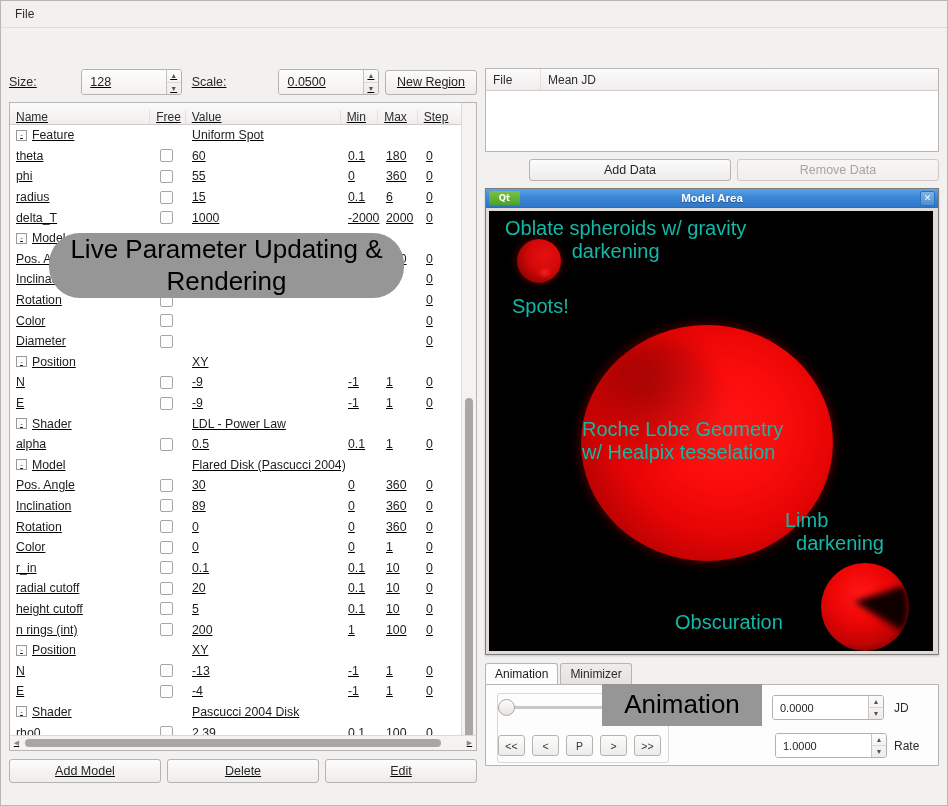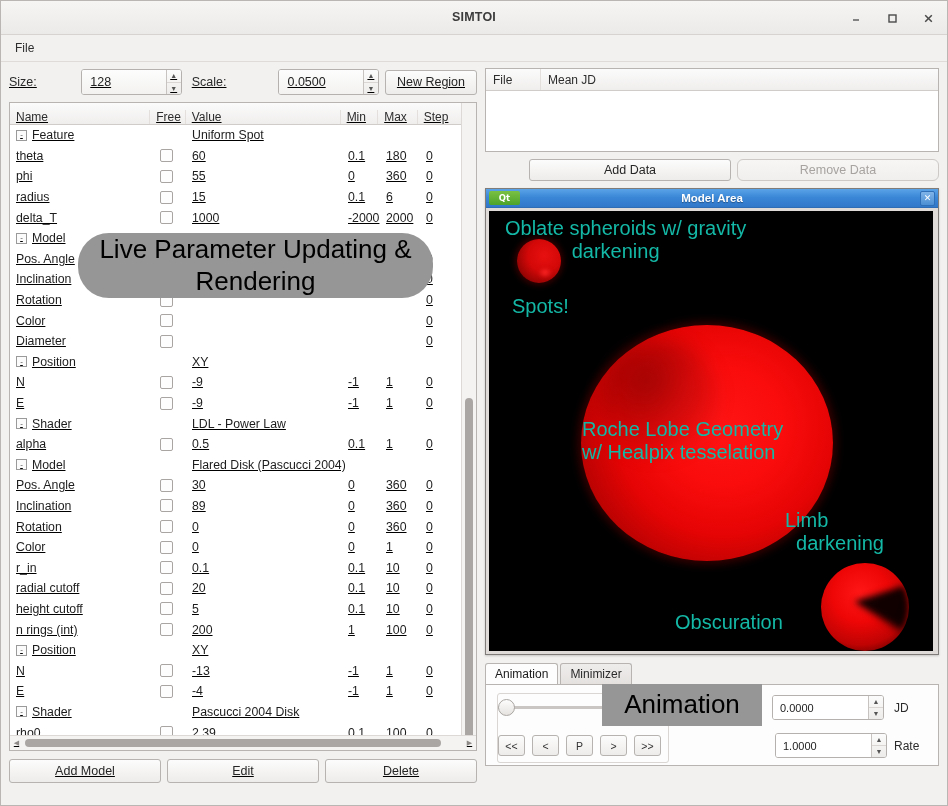--- a/index.html
+++ b/index.html
@@ -55,21 +55,21 @@
   .spin .sbtns{width:15px;display:flex;flex-direction:column;border-left:1px solid #c6c3c0;
     background:linear-gradient(180deg,#fbfbfb,#eeecea);}
   .spin .sbtns div{flex:1;display:flex;align-items:center;justify-content:center;color:#555;font-size:7px;line-height:1;}
   .spin .sbtns div:first-child{border-bottom:1px solid #d9d6d3;}
   .btn{
     height:25px;padding:0 11px;display:inline-flex;align-items:center;justify-content:center;
     border:1px solid #b6b3b0;border-radius:3px;
     background:linear-gradient(180deg,#fcfcfc 0%,#eeecea 100%);
     font-size:12.5px;color:#262626;box-sizing:border-box;white-space:nowrap;
   }
-  .btn.disabled{color:#a6a3a0;background:linear-gradient(180deg,#f7f6f5,#f1efee);border-color:#ccc9c6;border-radius:6px;}
+  .btn.disabled{color:#a6a3a0;background:linear-gradient(180deg,#f7f6f5,#f1efee);border-color:#ccc9c6;}
 
   
   .tree-wrap{
     position:relative;flex:1;border:1px solid #b7b4b1;background:#fff;
     display:flex;flex-direction:column;overflow:hidden;min-height:0;
   }
   .tree-head{
     display:flex;height:21px;align-items:flex-end;
     background:linear-gradient(180deg,#fbfbfb,#f0eeed);
     border-bottom:1px solid #cfccc9;flex:none;
@@ -213,49 +213,28 @@
     background:linear-gradient(180deg,#fcfcfc,#eeecea);font-size:10.5px;color:#333;box-sizing:border-box;
   }
   .gbox{position:absolute;left:11px;top:8px;width:170px;height:68px;border:1px solid #d9d6d3;border-radius:3px;pointer-events:none;}
 
   
   .overlay{
     position:absolute;background:#969696;color:#000;
     display:flex;align-items:center;justify-content:center;text-align:center;
     font-family:"Liberation Sans",sans-serif;line-height:1.2;z-index:50;
   }
-  #ov-live{left:77px;top:232px;width:355px;height:65px;font-size:26px;border-radius:31px;}
+  #ov-live{left:48px;top:232px;width:355px;height:65px;font-size:26px;border-radius:31px;}
   #ov-anim{left:601px;top:683px;width:160px;height:42px;font-size:26px;}
 </style>
 </head>
 <body>
 
 <div id="app">
 
-  <div class="titlebar">
-    <div class="title-text">SIMTOI</div>
-    <div class="winbtns">
-      <div class="winbtn">
-        <svg width="11" height="11" viewBox="0 0 11 11">
-            <line x1="2" y1="7" x2="8" y2="7" stroke="#4a4a4a" stroke-width="1.3"></line>
-          </svg>
-      </div>
-      <div class="winbtn">
-        <svg width="11" height="11" viewBox="0 0 11 11">
-            <rect x="2" y="2" width="7" height="7" fill="none" stroke="#4a4a4a" stroke-width="1.4"></rect>
-          </svg>
-      </div>
-      <div class="winbtn">
-        <svg width="11" height="11" viewBox="0 0 11 11">
-            <line x1="2.2" y1="2.2" x2="8.8" y2="8.8" stroke="#4a4a4a" stroke-width="1.5"></line>
-            <line x1="8.8" y1="2.2" x2="2.2" y2="8.8" stroke="#4a4a4a" stroke-width="1.5"></line>
-          </svg>
-      </div>
-    </div>
-  </div>
 
   <div class="menubar">
     <div class="menuitem">File</div>
   </div>
 
   <div class="body">
 
     <div class="left-pane">
 
       <div class="toolrow">
@@ -652,22 +631,22 @@
           <div class="arrow">◀</div>
           <div class="track">
             <div class="thumb"></div>
           </div>
           <div class="arrow">▶</div>
         </div>
       </div>
 
       <div class="model-btns">
         <div class="btn">Add Model</div>
+        <div class="btn">Delete</div>
         <div class="btn">Edit</div>
-        <div class="btn">Delete</div>
       </div>
       <div style="height:22px;flex:none;"></div>
     </div>
 
     <div class="right-pane">
 
       <div class="data-table">
         <div class="data-head">
           <div class="th dh-file">File</div>
           <div class="th dh-jd">Mean JD</div>

